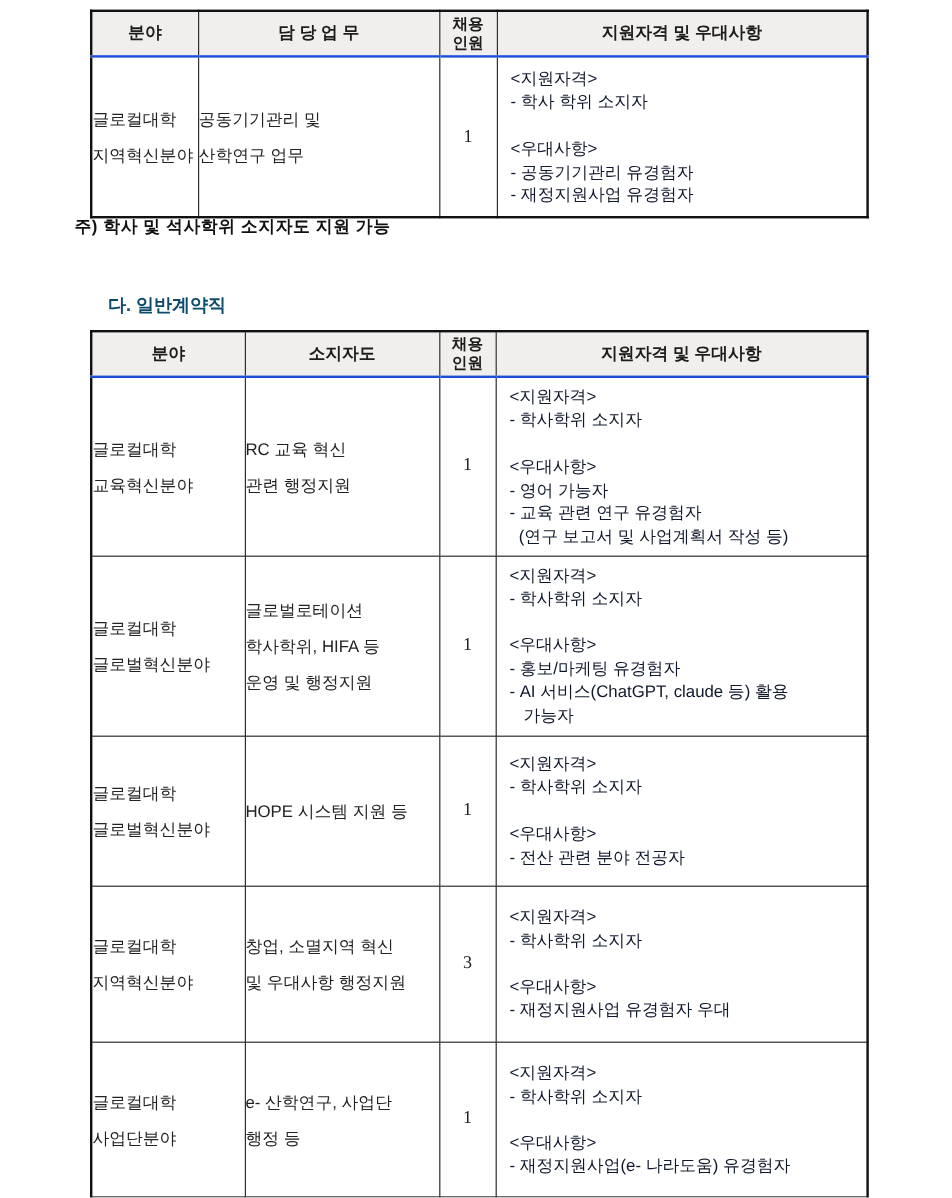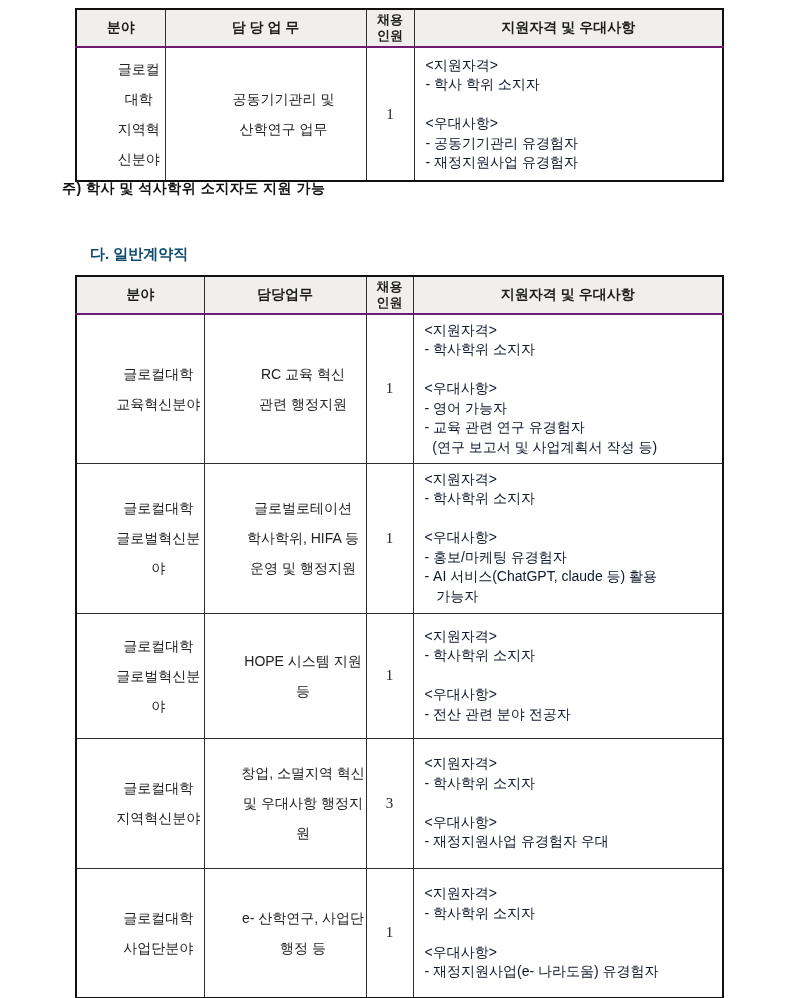--- a/index.html
+++ b/index.html
@@ -25,31 +25,29 @@
   .job-table th, .job-table td {
     border: 1px solid #2e2e2e;
     overflow: hidden;
     vertical-align: middle;
   }
   .job-table thead th {
     background: #f0efed;
     font-weight: bold;
     font-size: 14px;
     text-align: center;
-    border-bottom: 2px solid #701a75;
+    border-bottom: 2px solid #1d4ed8;
     white-space: pre-line;
   }
   .job-table thead th.hdr-count { font-size: 13px; line-height: 16px; }
   .cell-center {
-    text-align: center;
     font-size: 14px;
     line-height: 30px;
     white-space: pre-line;
     color: #222;
-    padding-left: 36px;
   }
   .cell-count {
     text-align: center;
     font-family: "Liberation Serif", serif;
     font-size: 15px;
     color: #222;
   }
   .cell-qual {
     font-size: 14px;
     line-height: 19.5px;
@@ -121,21 +119,21 @@
   <table class="job-table" style="top:275px; width:647px;">
     <colgroup>
       <col style="width:128px">
         <col style="width:162px">
         <col style="width:47px">
         <col style="width:310px">
     </colgroup>
     <thead>
       <tr style="height:38px">
         <th>분야</th>
-        <th>담당업무</th>
+        <th>소지자도</th>
         <th class="hdr-count">채용
 인원</th>
         <th>지원자격 및 우대사항</th>
       </tr>
     </thead>
     <tbody>
       <tr style="height:149px">
         <td class="cell-center">글로컬대학
 교육혁신분야</td>
         <td class="cell-center">RC 교육 혁신

